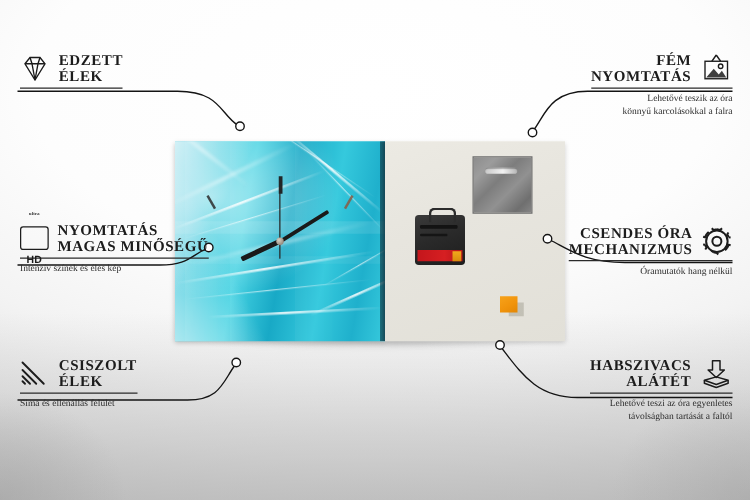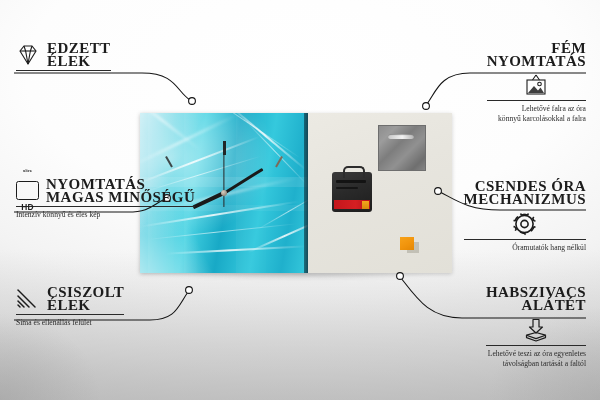--- a/index.html
+++ b/index.html
@@ -189,21 +189,21 @@
     left: 146px; top: 272px;
     width: 306px; height: 10px;
     background: radial-gradient(60% 100% at 50% 0%, rgba(110,110,110,0.38), rgba(110,110,110,0) 75%);
     filter: blur(2px);
   }
 
   
   .callout { position: absolute; }
   .callout .titles {
     white-space: nowrap;
-    font-size: 15px;
+    font-size: 12px;
     letter-spacing: .45px;
     font-weight: 700;
     color: #1c1c1c;
     line-height: 12.5px;
   }
   .callout .rule {
     height: 1px;
     background: #2a2a2a;
     margin: 2.5px 0 3px 0;
   }
@@ -212,21 +212,21 @@
     color: #2b2b2b;
     line-height: 10px;
     white-space: nowrap;
   }
   .callout.left .titles,
   .callout.left .desc { text-align: left; }
   .callout.right .titles,
   .callout.right .desc { text-align: right; }
 
   .head-row { display: flex; align-items: center; gap: 7px; }
-  .head-row.right { justify-content: flex-end; flex-direction: column; }
+  .head-row.right { justify-content: flex-end; }
   .icon { flex: 0 0 auto; display: block; }
 
   .hd-badge {
     width: 21px; height: 17px;
     border: 1.1px solid #1c1c1c;
     border-radius: 2.5px;
     display: flex; flex-direction: column;
     align-items: center; justify-content: center;
     line-height: 1;
   }
@@ -346,21 +346,21 @@
         <span class="ultra">ultra</span>
         <span class="hd">HD</span>
       </div>
       <div class="titles">
         <div>NYOMTATÁS</div>
         <div>MAGAS MINŐSÉGŰ</div>
       </div>
     </div>
     <div class="rule"></div>
     <div class="desc">
-      <div>Intenzív könnyű és éles kép</div>
+      <div>Intenzív színek és éles kép</div>
     </div>
   </div>
 
   <div class="callout left" style="left:16px; top:286px;">
     <div class="head-row">
       <svg class="icon" width="24" height="21" viewBox="0 0 24 21">
         <g stroke="#1c1c1c" stroke-width="1.5" stroke-linecap="round">
           <path d="M2,2 L19,19"></path>
           <path d="M2,8 L13,19"></path>
           <path d="M2,13 L8,19"></path>
@@ -388,21 +388,21 @@
         <g fill="none" stroke="#1c1c1c" stroke-width="1.1">
           <path d="M13,1 L9.5,6 M13,1 L16.5,6"></path>
           <rect x="4" y="6" width="18" height="14"></rect>
           <path d="M5,19 L11,12 L15,16.5 L17.5,13.5 L21,19 Z" fill="#1c1c1c" stroke="none" opacity=".85"></path>
           <circle cx="16.5" cy="10" r="1.8"></circle>
         </g>
       </svg>
     </div>
     <div class="rule"></div>
     <div class="desc">
-      <div>Lehetővé falra az óra</div>
+      <div>Lehetővé teszik az óra</div>
       <div>könnyű karcolásokkal a falra</div>
     </div>
   </div>
 
   <div class="callout right" style="right:14px; top:286px;">
     <div class="head-row right">
       <div class="titles">
         <div>HABSZIVACS</div>
         <div>ALÁTÉT</div>
       </div>

